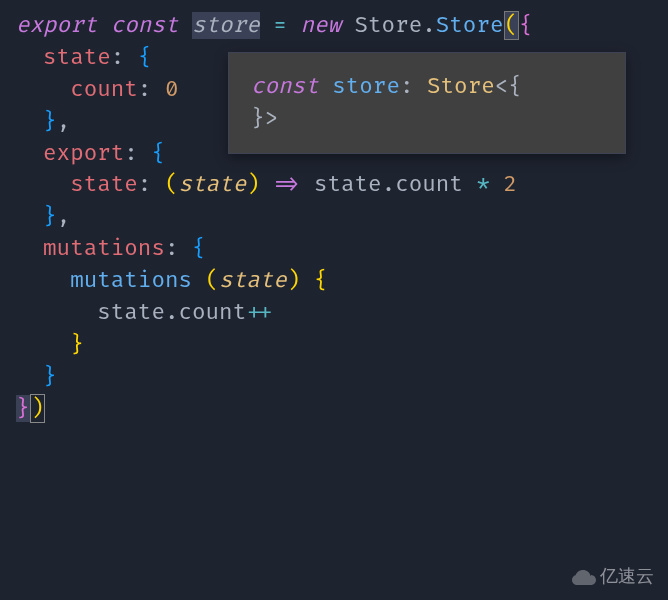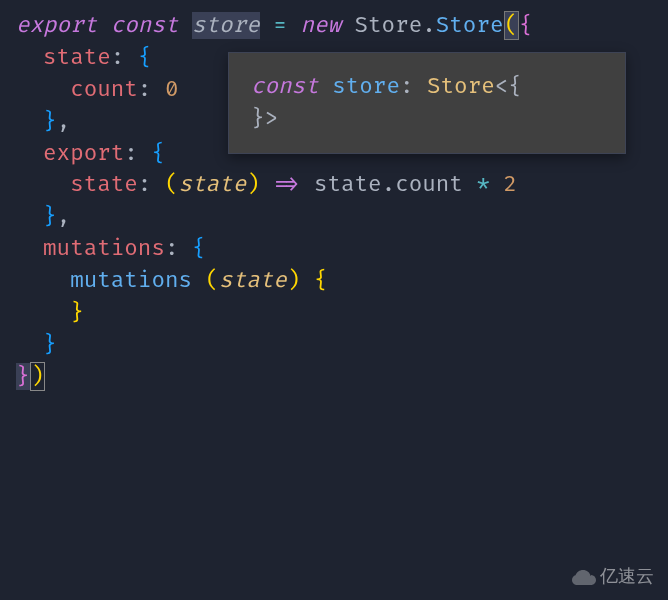--- a/index.html
+++ b/index.html
@@ -95,20 +95,21 @@
   <div class="line">  <span class="prop">export</span><span class="colon">:</span> <span class="brace-b">{</span></div>
 
   <div class="line">    <span class="prop">state</span><span class="colon">:</span> <span class="brace-y">(</span><span class="param">state</span><span class="brace-y">)</span> <span class="arrow">=&gt;</span> <span class="member">state</span><span class="dot">.</span><span class="member">count</span> <span class="operator">*</span> <span class="number">2</span></div>
 
   <div class="line">  <span class="brace-b">}</span><span class="punct">,</span></div>
 
   <div class="line">  <span class="prop">mutations</span><span class="colon">:</span> <span class="brace-b">{</span></div>
 
   <div class="line">    <span class="func">mutations</span> <span class="brace-y">(</span><span class="param">state</span><span class="brace-y">)</span> <span class="brace-y">{</span></div>
 
+  <div class="line">      <span class="member">state</span><span class="dot">.</span><span class="member">count</span><span class="operator">++</span></div>
 
   <div class="line">    <span class="brace-y">}</span></div>
 
   <div class="line">  <span class="brace-b">}</span></div>
 
   <div class="line"><span class="brace-p highlight-word">}</span><span class="brace-y cursor-box">)</span></div>
 </div>
 
 <div class="tooltip">
   <div class="line"><span class="tt-const">const</span> <span class="tt-var">store</span><span class="tt-colon">:</span> <span class="tt-type">Store</span><span class="tt-angle">&lt;</span><span class="tt-brace">{</span></div>

